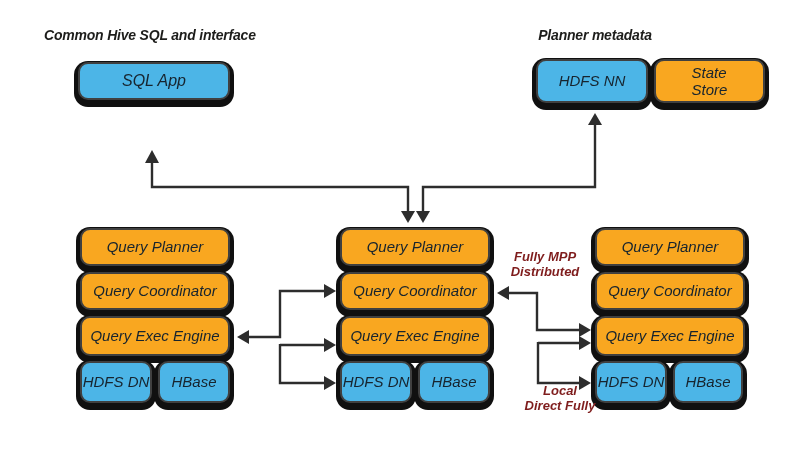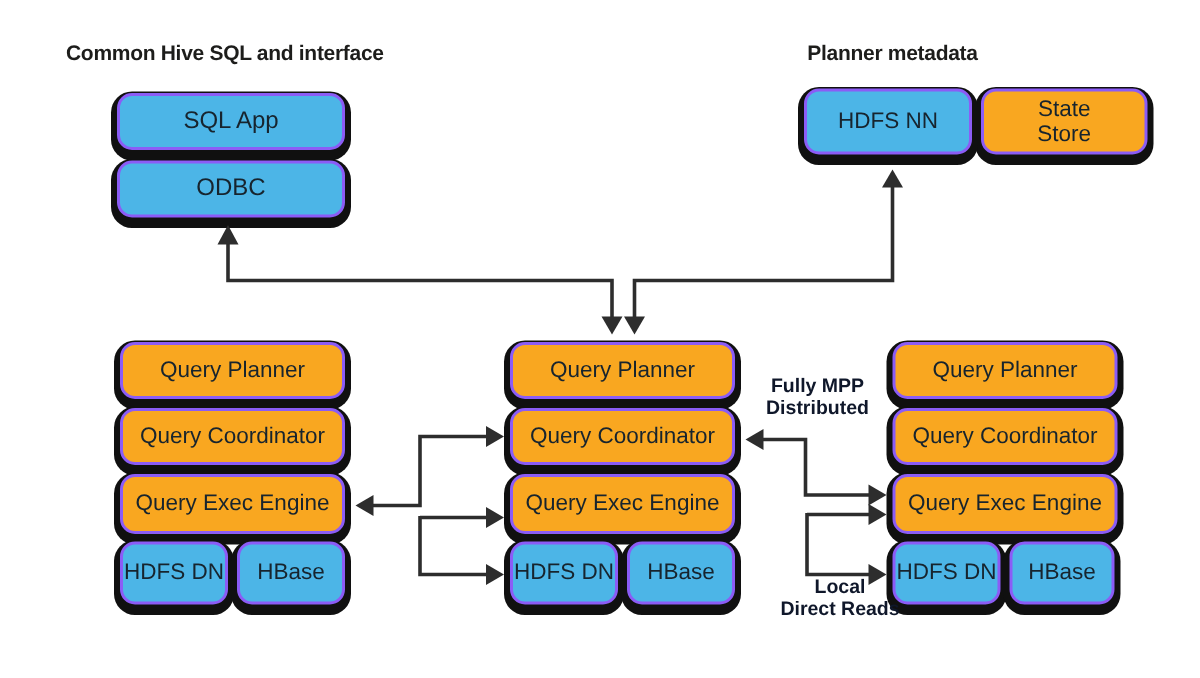--- a/index.html
+++ b/index.html
@@ -1,50 +1,49 @@
 <!DOCTYPE html>
 <html><head>
 <meta charset="utf-8">
 <style>
   html,body{margin:0;padding:0;}
   body{font-family:"Liberation Sans", sans-serif; background:#ffffff;}
-  .stage{position:relative; width:800px; height:452px; background:#ffffff; overflow:hidden;}
+  .stage{position:relative; width:800px; height:452px; background:#ffffff; overflow:hidden;font-style:italic;}
 
   
   .bx{
     position:absolute; box-sizing:border-box;
     display:flex; align-items:center; justify-content:center;
-    border:2px solid #8b5cf6; border-radius:10px;
+    border:2px solid #404040; border-radius:10px;
     box-shadow:0 3px 0 4px #101010;
     color:#17242e; font-size:15px; line-height:1.15;
-    text-align:center; white-space:pre-line;
+    text-align:left; white-space:pre-line;
   }
   .blue{background:#4cb5e7;}
   .orange{background:#f9a720;}
 
   .grp-label{
     position:absolute; font-weight:bold; font-size:14px; color:#1d1d1b;
     letter-spacing:-0.2px; white-space:pre-line; text-align:center; line-height:1.2;
   }
   .note-label{
-    position:absolute; font-weight:bold; font-size:13px; color:#0f172a;
+    position:absolute; font-weight:bold; font-size:13px; color:#7f1d1d;
     white-space:pre-line; text-align:center; line-height:1.15;
   }
   svg.arrows{position:absolute; left:0; top:0; pointer-events:none;}
   svg.arrows polyline{fill:none; stroke:#2d2d2d; stroke-width:2.4;}
   svg.arrows polygon{fill:#2d2d2d; stroke:none;}
 </style>
 </head>
 <body>
 
 <div class="stage">
 
   <div class="grp-label" style="left:44px; top:27px;">Common Hive SQL and interface</div>
   <div class="bx blue" style="left:78px; top:62px; width:152px; height:38px; font-size:16px;">SQL App</div>
-  <div class="bx blue" style="left:78px; top:107px; width:152px; height:38px; font-size:16px;">ODBC</div>
 
   <div class="grp-label" style="left:490px; top:27px; width:210px;">Planner metadata</div>
   <div class="bx orange" style="left:654px; top:59px; width:111px; height:44px;">State
 Store</div>
   <div class="bx blue" style="left:536px; top:59px; width:112px; height:44px;">HDFS NN</div>
 
   <div>
     <div class="bx orange" style="left:80px; top:228px; width:150px; height:38px;">Query Planner</div>
     <div class="bx orange" style="left:80px; top:272px; width:150px; height:38px;">Query Coordinator</div>
     <div class="bx orange" style="left:80px; top:316px; width:150px; height:40px;">Query Exec Engine</div>
@@ -64,21 +63,21 @@
     <div class="bx orange" style="left:595px; top:228px; width:150px; height:38px;">Query Planner</div>
     <div class="bx orange" style="left:595px; top:272px; width:150px; height:38px;">Query Coordinator</div>
     <div class="bx orange" style="left:595px; top:316px; width:150px; height:40px;">Query Exec Engine</div>
     <div class="bx blue" style="left:595px; top:361px; width:72px; height:42px;">HDFS DN</div>
     <div class="bx blue" style="left:673px; top:361px; width:70px; height:42px;">HBase</div>
   </div>
 
   <div class="note-label" style="left:485px; top:250px; width:120px;">Fully MPP
 Distributed</div>
   <div class="note-label" style="left:500px; top:384px; width:120px;">Local
-Direct Reads</div>
+Direct Fully</div>
 
   <svg class="arrows" width="800" height="452" viewBox="0 0 800 452">
 
     <g>
       <polyline points="152,160 152,187 408,187 408,213"></polyline>
       <polygon points="152,150 145,163 159,163"></polygon>
       <polygon points="408,223 401,211 415,211"></polygon>
     </g>
 
     <g>

